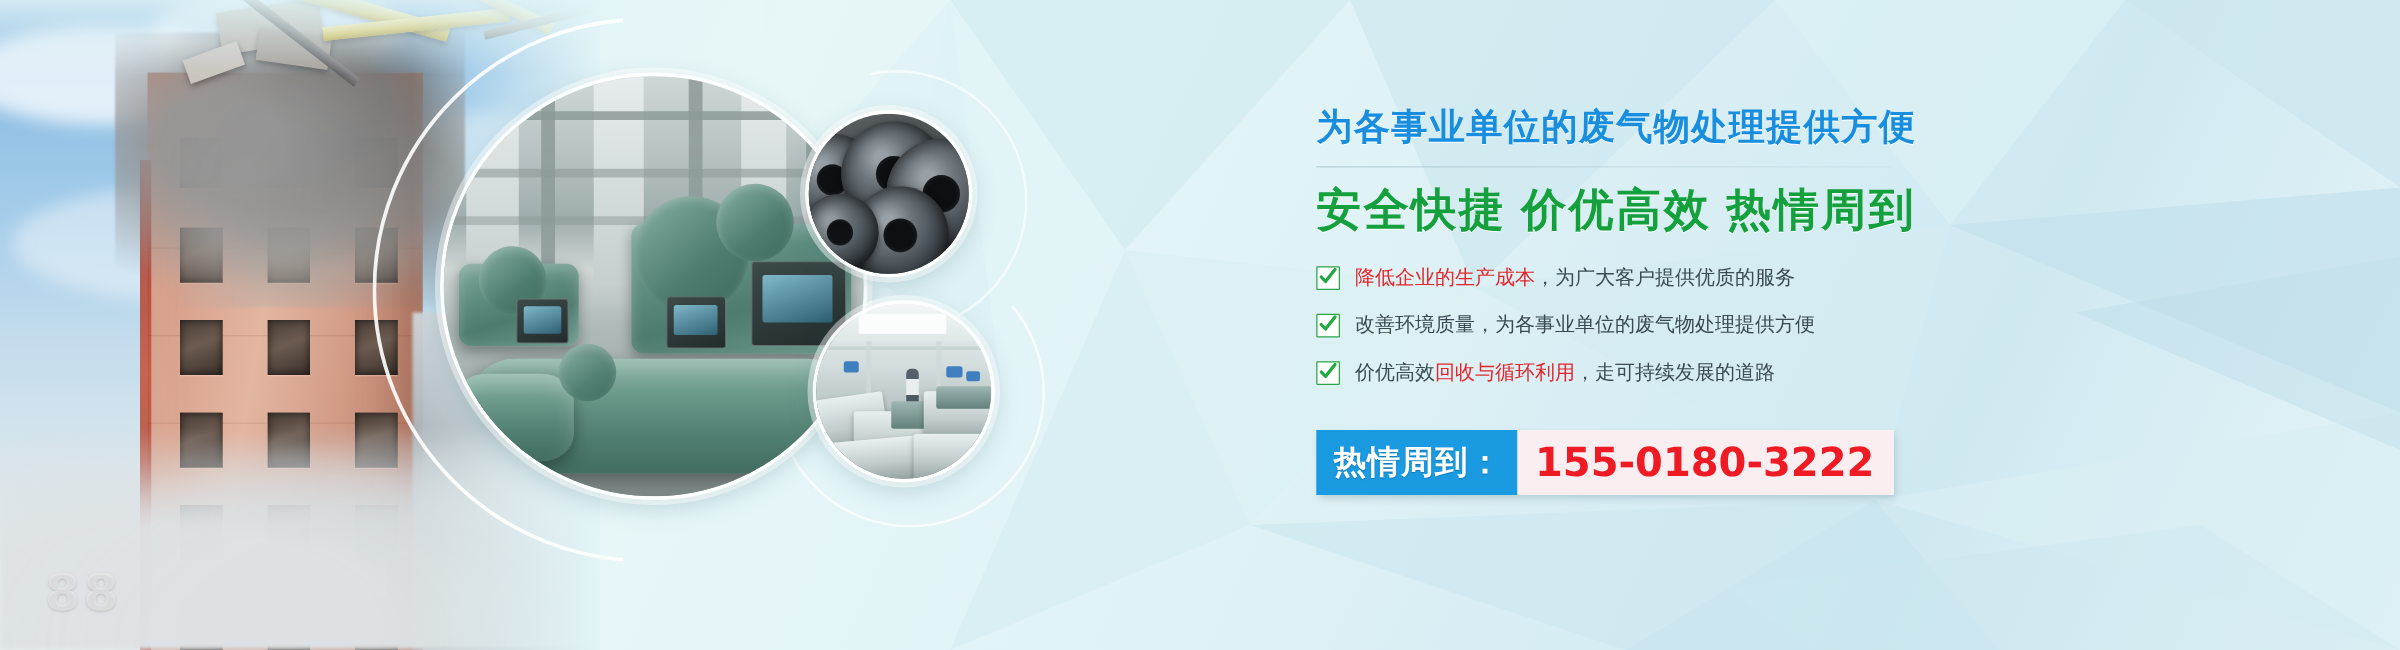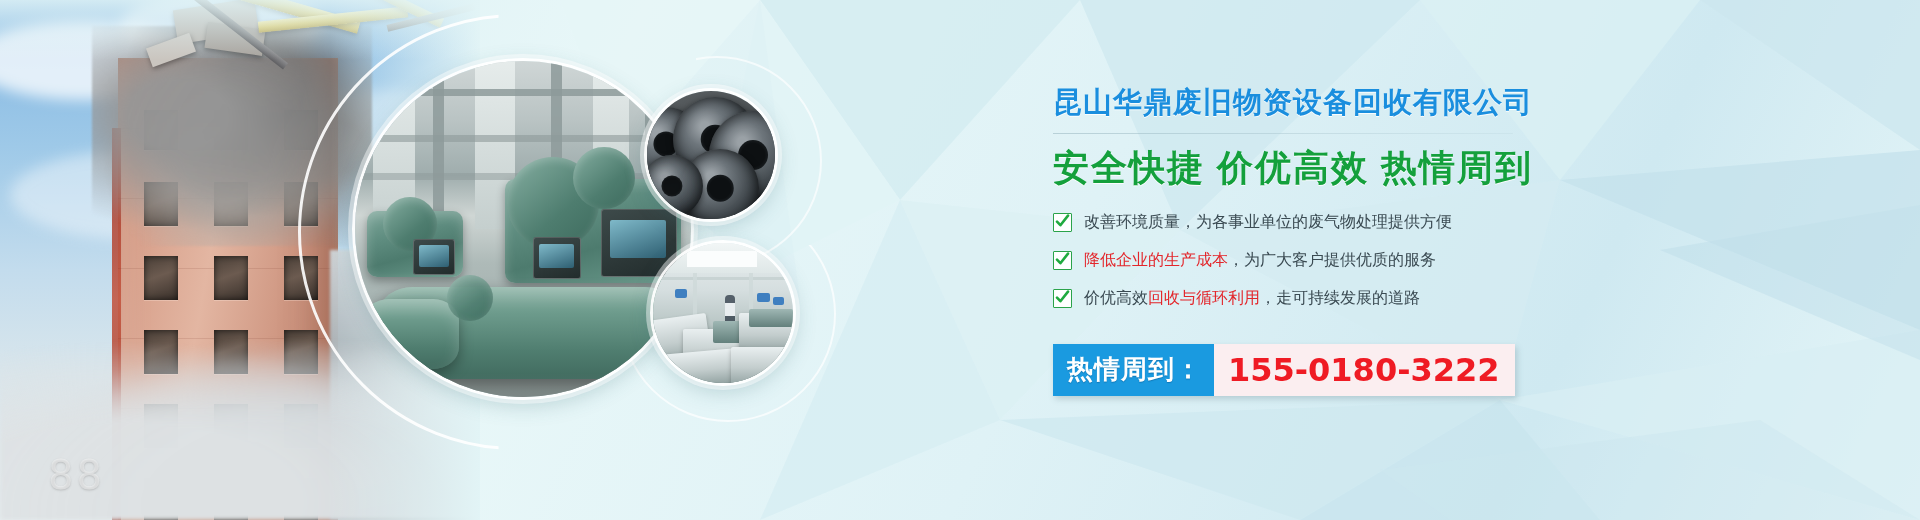--- a/index.html
+++ b/index.html
@@ -78,22 +78,22 @@
   .photo-left .feather{
     position:absolute;right:0;top:0;width:150px;height:520px;
     background:linear-gradient(90deg,rgba(226,244,246,0) 0%,rgba(226,244,246,.55) 55%,rgba(226,244,246,1) 100%);
   }
   .photo-left .feather-top{
     position:absolute;left:0;top:0;width:480px;height:60px;
     background:linear-gradient(180deg,rgba(226,244,246,.85),rgba(226,244,246,0));
   }
 
   .watermark{
-    position:absolute;left:48px;top:452px;
-    font-size:40px;font-weight:400;letter-spacing:3px;
+    position:absolute;left:36px;top:452px;
+    font-size:40px;font-weight:700;letter-spacing:3px;
     color:rgba(255,255,255,.45);
     text-shadow:0 1px 2px rgba(120,120,120,.35);
     white-space:nowrap;pointer-events:none;
     font-family:"DejaVu Sans",sans-serif;
   }
 
   
   .circle{
     position:absolute;border-radius:50%;overflow:hidden;
     border:3px solid rgba(255,255,255,.95);
@@ -392,52 +392,52 @@
       <div class="vat" style="left:60px;top:78px;width:48px;height:22px"></div>
       <div class="bench" style="left:86px;top:70px;width:58px;height:40px"></div>
       <div class="vat" style="left:96px;top:66px;width:44px;height:18px"></div>
       <div class="bench" style="left:8px;top:108px;width:86px;height:34px;transform:rotate(-5deg)"></div>
       <div class="bench" style="left:78px;top:104px;width:68px;height:38px"></div>
     </div>
   </div>
 
   <div class="panel">
 
-    <div class="company-title">昆山华鼎废旧物资设备回收有限公司</div>
+    <div class="company-title">为各事业单位的废气物处理提供方便</div>
 
     <div class="divider"></div>
 
     <div class="slogan">安全快捷 价优高效 热情周到</div>
 
     <div class="bullets">
+
+      <div class="bullet">
+        <span class="check">
+          <svg width="15" height="15" viewBox="0 0 15 15">
+            <path d="M2 7.6 L5.4 11.2 L13 1.6" fill="none" stroke="#1faa3f" stroke-width="2.6" stroke-linecap="round" stroke-linejoin="round"></path>
+          </svg>
+        </span>
+        <span class="btext"><span></span><span class="hl">降低企业的生产成本</span><span>，为广大客户提供优质的服务</span></span>
+      </div>
 
       <div class="bullet">
         <span class="check">
           <svg width="15" height="15" viewBox="0 0 15 15">
             <path d="M2 7.6 L5.4 11.2 L13 1.6" fill="none" stroke="#1faa3f" stroke-width="2.6" stroke-linecap="round" stroke-linejoin="round"></path>
           </svg>
         </span>
         <span class="btext"><span>改善环境质量，为各事业单位的废气物处理提供方便</span><span class="hl"></span><span></span></span>
       </div>
 
       <div class="bullet">
         <span class="check">
           <svg width="15" height="15" viewBox="0 0 15 15">
             <path d="M2 7.6 L5.4 11.2 L13 1.6" fill="none" stroke="#1faa3f" stroke-width="2.6" stroke-linecap="round" stroke-linejoin="round"></path>
           </svg>
         </span>
-        <span class="btext"><span></span><span class="hl">降低企业的生产成本</span><span>，为广大客户提供优质的服务</span></span>
-      </div>
-
-      <div class="bullet">
-        <span class="check">
-          <svg width="15" height="15" viewBox="0 0 15 15">
-            <path d="M2 7.6 L5.4 11.2 L13 1.6" fill="none" stroke="#1faa3f" stroke-width="2.6" stroke-linecap="round" stroke-linejoin="round"></path>
-          </svg>
-        </span>
         <span class="btext"><span>价优高效</span><span class="hl">回收与循环利用</span><span>，走可持续发展的道路</span></span>
       </div>
 
     </div>
 
     <div class="hotline">
       <div class="hot-label">热情周到：</div>
       <div class="hot-num">155-0180-3222</div>
     </div>
 

